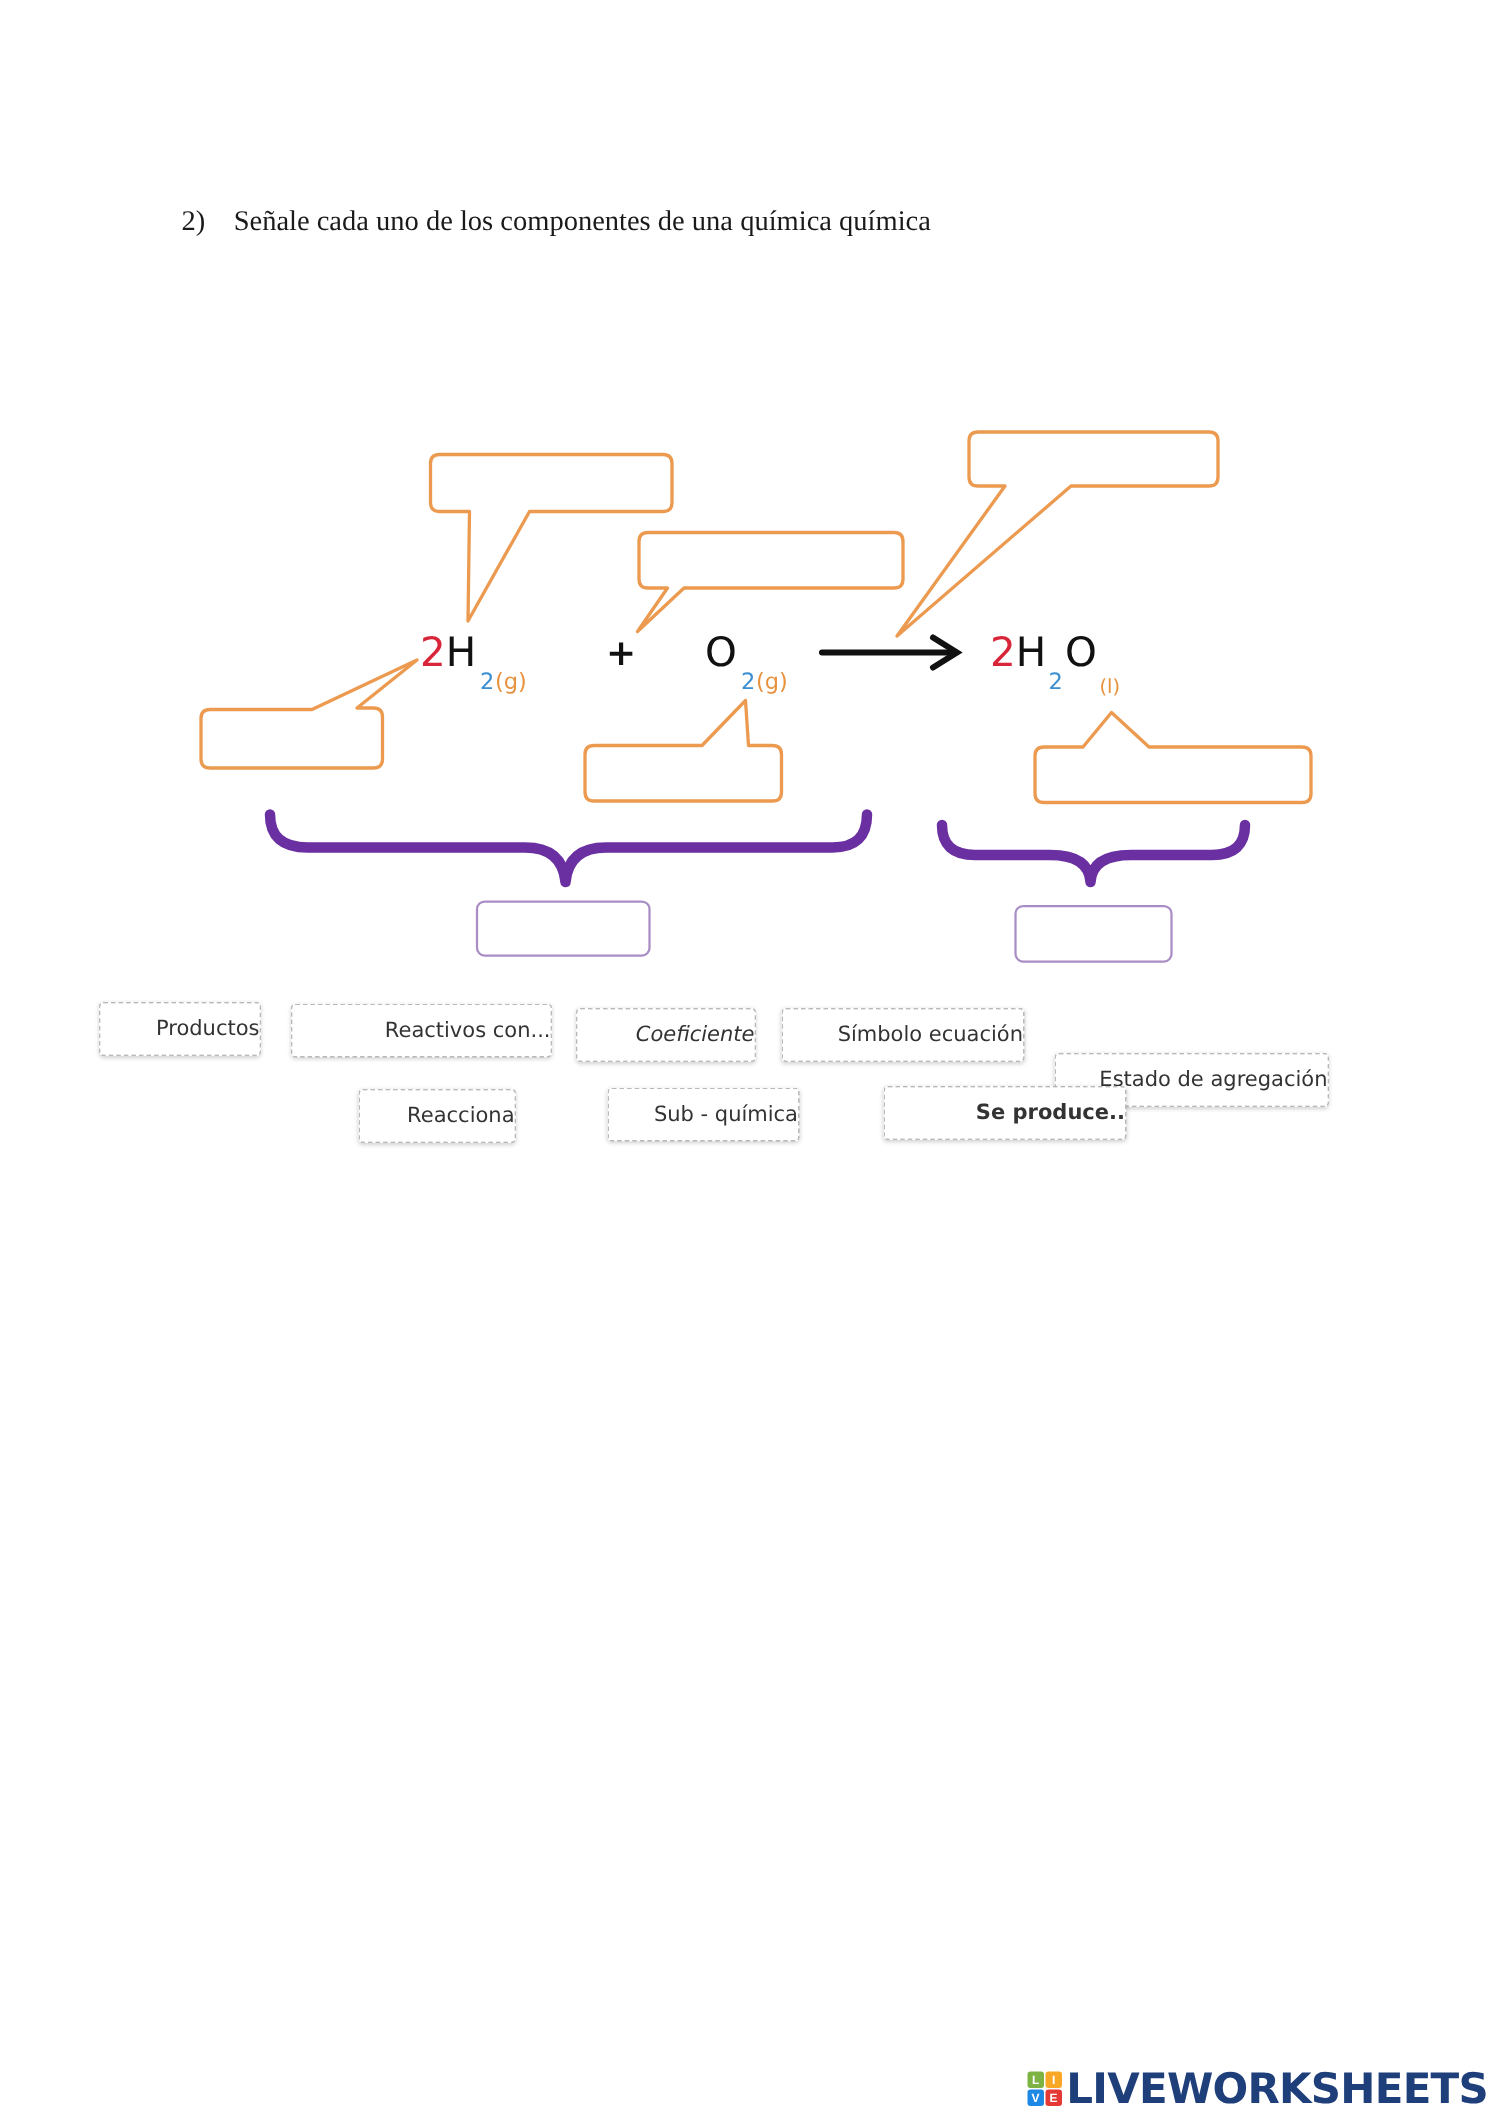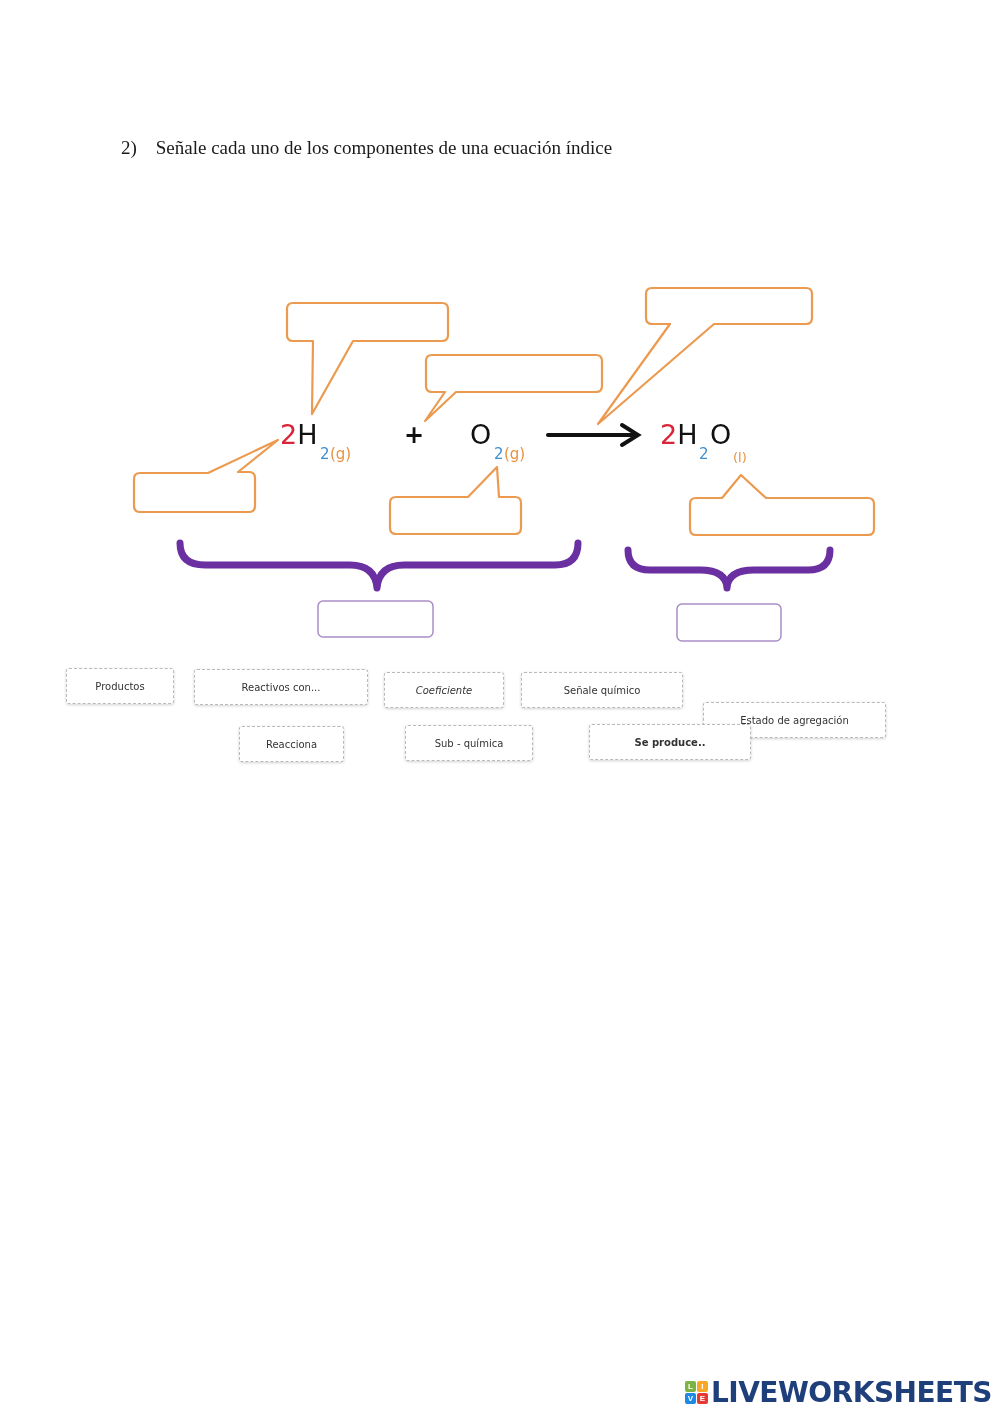--- a/index.html
+++ b/index.html
@@ -1,32 +1,32 @@
 <!DOCTYPE html>
 <html><head>
 <meta charset="utf-8">
 <style>
   html, body { margin: 0; padding: 0; background: #ffffff; }
   body { width: 1000px; height: 1413px; position: relative; overflow: hidden; font-family: "Liberation Sans", sans-serif; }
   .question { position: absolute; left: 121px; top: 137px; font-family: "Liberation Serif", serif; font-size: 19px; color: #1a1a1a; }
   .question .num { display: inline-block; width: 30px; }
   svg.diagram { position: absolute; left: 0; top: 0; }
-  .chip { position: absolute; height: 34px; border: 1px dashed #b9b9b9; border-radius: 3px; background: #fff; box-shadow: 0 1px 3px rgba(0,0,0,0.18); font-family: "DejaVu Sans", sans-serif; font-size: 10px; color: #333; display: flex; align-items: center; justify-content: center; cursor: pointer; }
+  .chip { position: absolute; height: 34px; border: 1px dashed #b9b9b9; border-radius: 3px; background: #fff; box-shadow: 0 1px 3px rgba(0,0,0,0.18); font-family: "DejaVu Sans", sans-serif; font-size: 14px; color: #333; display: flex; align-items: center; justify-content: flex-end; cursor: pointer; }
   .drop { position: absolute; cursor: pointer; }
   .logo { position: absolute; right: 8px; top: 1376px; display: flex; align-items: center; }
   .logo-blocks { display: grid; grid-template-columns: 11px 11px; grid-template-rows: 11px 11px; gap: 1px; margin-right: 3px; }
   .logo-blocks span { font-size: 8px; font-weight: bold; color: #fff; display: flex; align-items: center; justify-content: center; border-radius: 2px; }
   .logo-text { font-family: "DejaVu Sans", sans-serif; font-weight: bold; font-size: 28px; color: #1f3f7a; letter-spacing: -0.5px; }
 </style>
 </head>
 <body>
 
 <div class="question">
   <span class="num">2)</span>
-  <span>Señale cada uno de los componentes de una ecuación índice</span>
+  <span>Señale cada uno de los componentes de una química química</span>
 </div>
 
 <svg class="diagram" width="1000" height="800" viewBox="0 0 1000 800">
   <g fill="none" stroke="#ec9a4f" stroke-width="2.2" stroke-linejoin="round">
 
     <path d="M293,303 H442 Q448,303 448,309 V335 Q448,341 442,341 H353 L312,414 L313,341 H293 Q287,341 287,335 V309 Q287,303 293,303 Z"></path>
 
     <path d="M432,355 H596 Q602,355 602,361 V386 Q602,392 596,392 H456 L425,421 L445,392 H432 Q426,392 426,386 V361 Q426,355 432,355 Z"></path>
 
     <path d="M652,288 H806 Q812,288 812,294 V318 Q812,324 806,324 H714 L598,424 L670,324 H652 Q646,324 646,318 V294 Q646,288 652,288 Z"></path>
@@ -85,21 +85,21 @@
 <div class="chip" style="left:66px;top:668px;width:106px;">
   <span>Productos</span>
 </div>
 <div class="chip" style="left:194px;top:669px;width:172px;">
   <span>Reactivos con...</span>
 </div>
 <div class="chip" style="left:384px;top:672px;width:118px;font-style:italic;">
   <span>Coeficiente</span>
 </div>
 <div class="chip" style="left:521px;top:672px;width:160px;">
-  <span>Señale químico</span>
+  <span>Símbolo ecuación</span>
 </div>
 <div class="chip" style="left:703px;top:702px;width:181px;">
   <span>Estado de agregación</span>
 </div>
 <div class="chip" style="left:239px;top:726px;width:103px;">
   <span>Reacciona</span>
 </div>
 <div class="chip" style="left:405px;top:725px;width:126px;">
   <span>Sub - química</span>
 </div>

